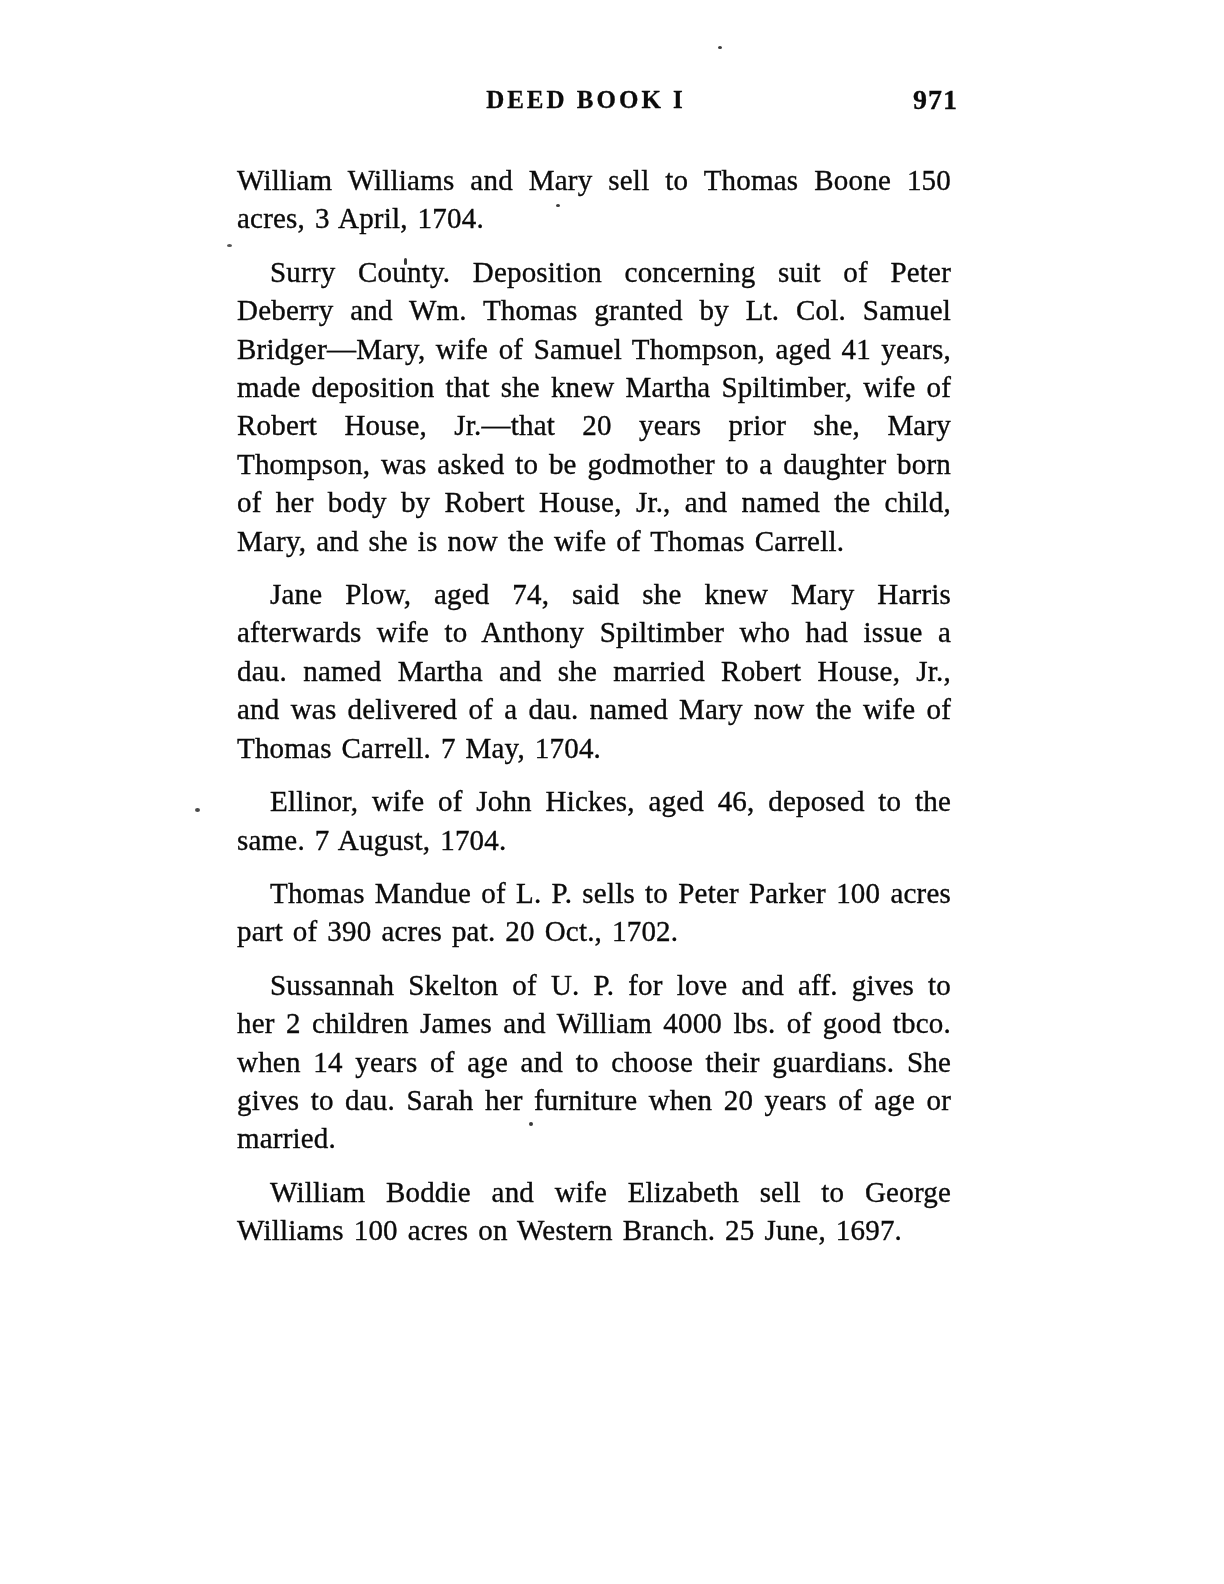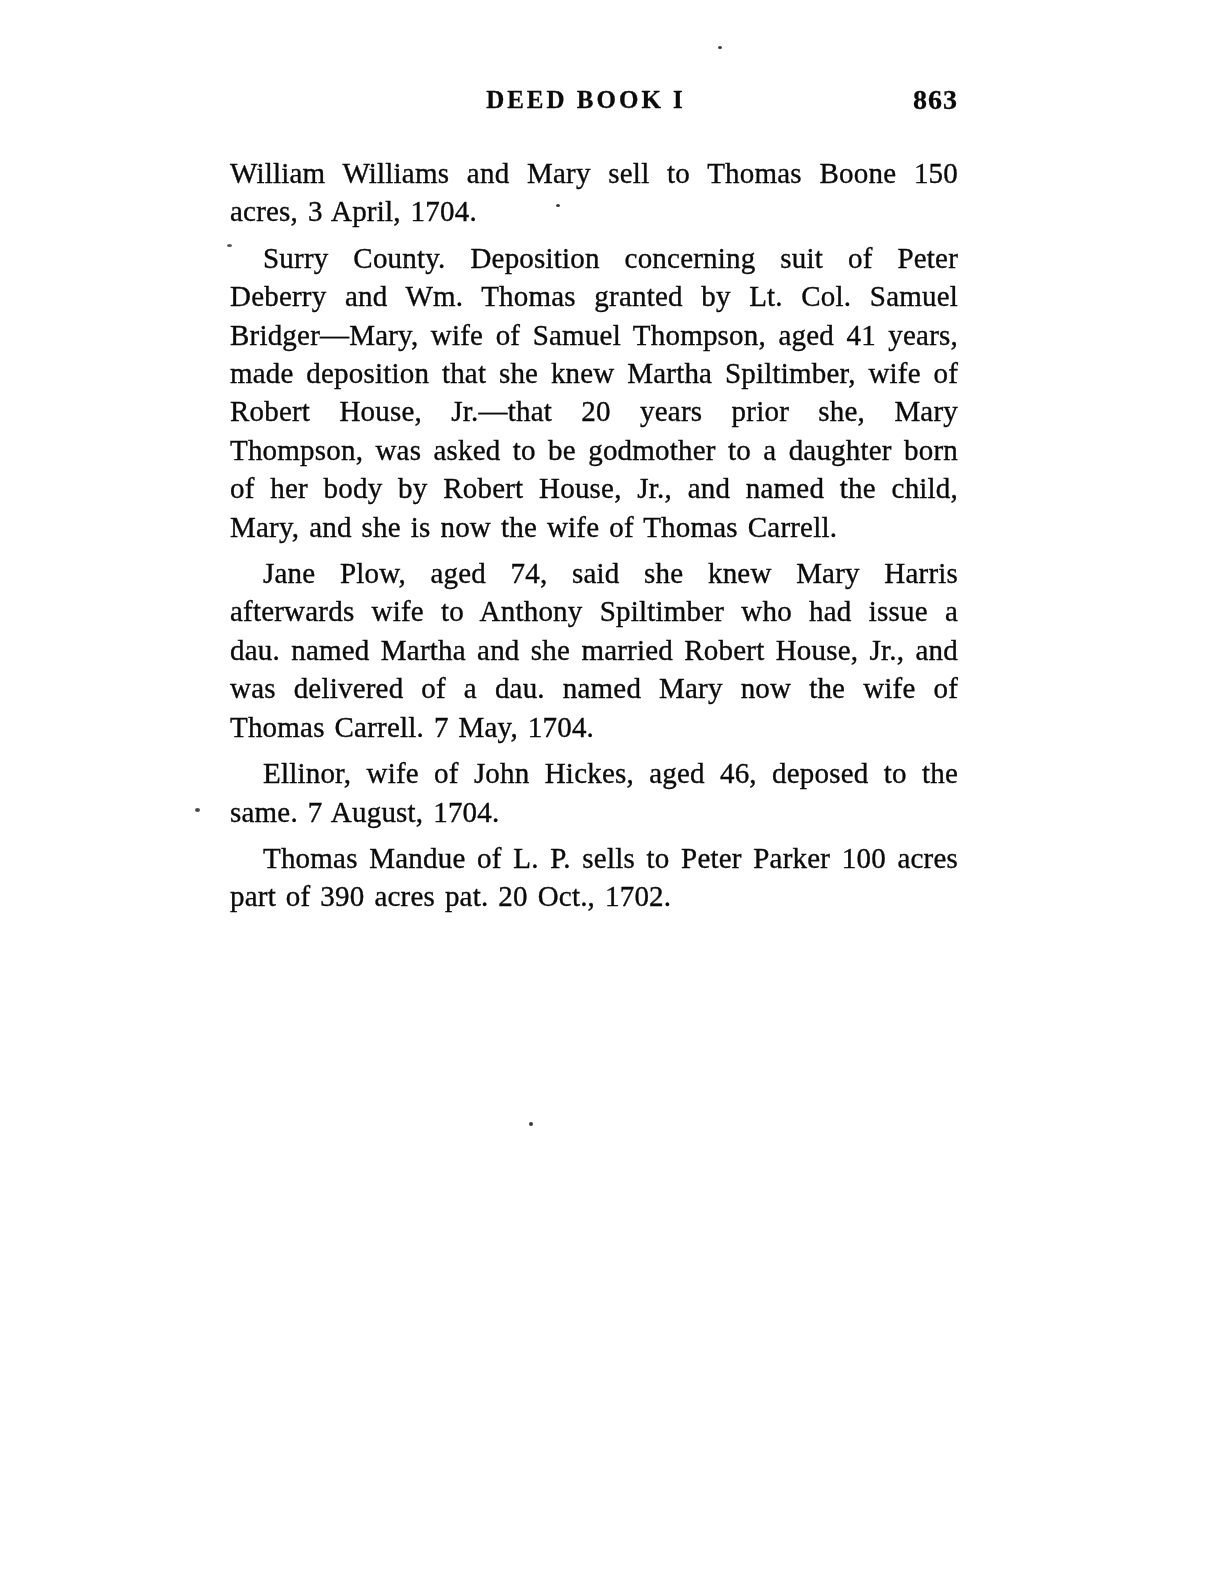--- a/index.html
+++ b/index.html
@@ -50,21 +50,21 @@
     left: 222px;
     width: 744px;
     font-size: 29px;
     line-height: 38.4px;
     text-align: justify;
     word-spacing: 2.5px;
     letter-spacing: 0.2px;
     -webkit-text-stroke: 0.35px currentColor;
   }
   .page-body p {
-    margin: 8px;
+    margin: 15px;
     padding: 0;
     text-indent: 33px;
   }
   .page-body p.first {
     text-indent: 0;
   }
   
   .speck {
     position: absolute;
     background: #3a3a3a;
@@ -77,29 +77,31 @@
   .speck.s5 { left: 195px; top: 808px; width: 5px; height: 4px; background:#4a4a4a; }
   .speck.s6 { left: 529px; top: 1122px; width: 4px; height: 4px; }
 </style>
 </head>
 <body>
 
 <div class="page">
 
   <div class="running-head">
     <span class="head-title">DEED BOOK I</span>
-    <span class="folio">863</span>
+    <span class="folio">971</span>
   </div>
 
   <div class="page-body">
     <p class="first">William Williams and Mary sell to Thomas Boone 150 acres, 3 April, 1704.</p>
     <p>Surry County. Deposition concerning suit of Peter Deberry and Wm. Thomas granted by Lt. Col. Samuel Bridger—Mary, wife of Samuel Thompson, aged 41 years, made deposition that she knew Martha Spiltimber, wife of Robert House, Jr.—that 20 years prior she, Mary Thompson, was asked to be godmother to a daughter born of her body by Robert House, Jr., and named the child, Mary, and she is now the wife of Thomas Carrell.</p>
     <p>Jane Plow, aged 74, said she knew Mary Harris afterwards wife to Anthony Spiltimber who had issue a dau. named Martha and she married Robert House, Jr., and was delivered of a dau. named Mary now the wife of Thomas Carrell. 7 May, 1704.</p>
     <p>Ellinor, wife of John Hickes, aged 46, deposed to the same. 7 August, 1704.</p>
     <p>Thomas Mandue of L. P. sells to Peter Parker 100 acres part of 390 acres pat. 20 Oct., 1702.</p>
+    <p>Sussannah Skelton of U. P. for love and aff. gives to her 2 children James and William 4000 lbs. of good tbco. when 14 years of age and to choose their guardians. She gives to dau. Sarah her furniture when 20 years of age or married.</p>
+    <p>William Boddie and wife Elizabeth sell to George Williams 100 acres on Western Branch. 25 June, 1697.</p>
   </div>
 
   <div class="speck s1"></div>
   <div class="speck s2"></div>
   <div class="speck s3"></div>
   <div class="speck s4"></div>
   <div class="speck s5"></div>
   <div class="speck s6"></div>
 
 </div>

